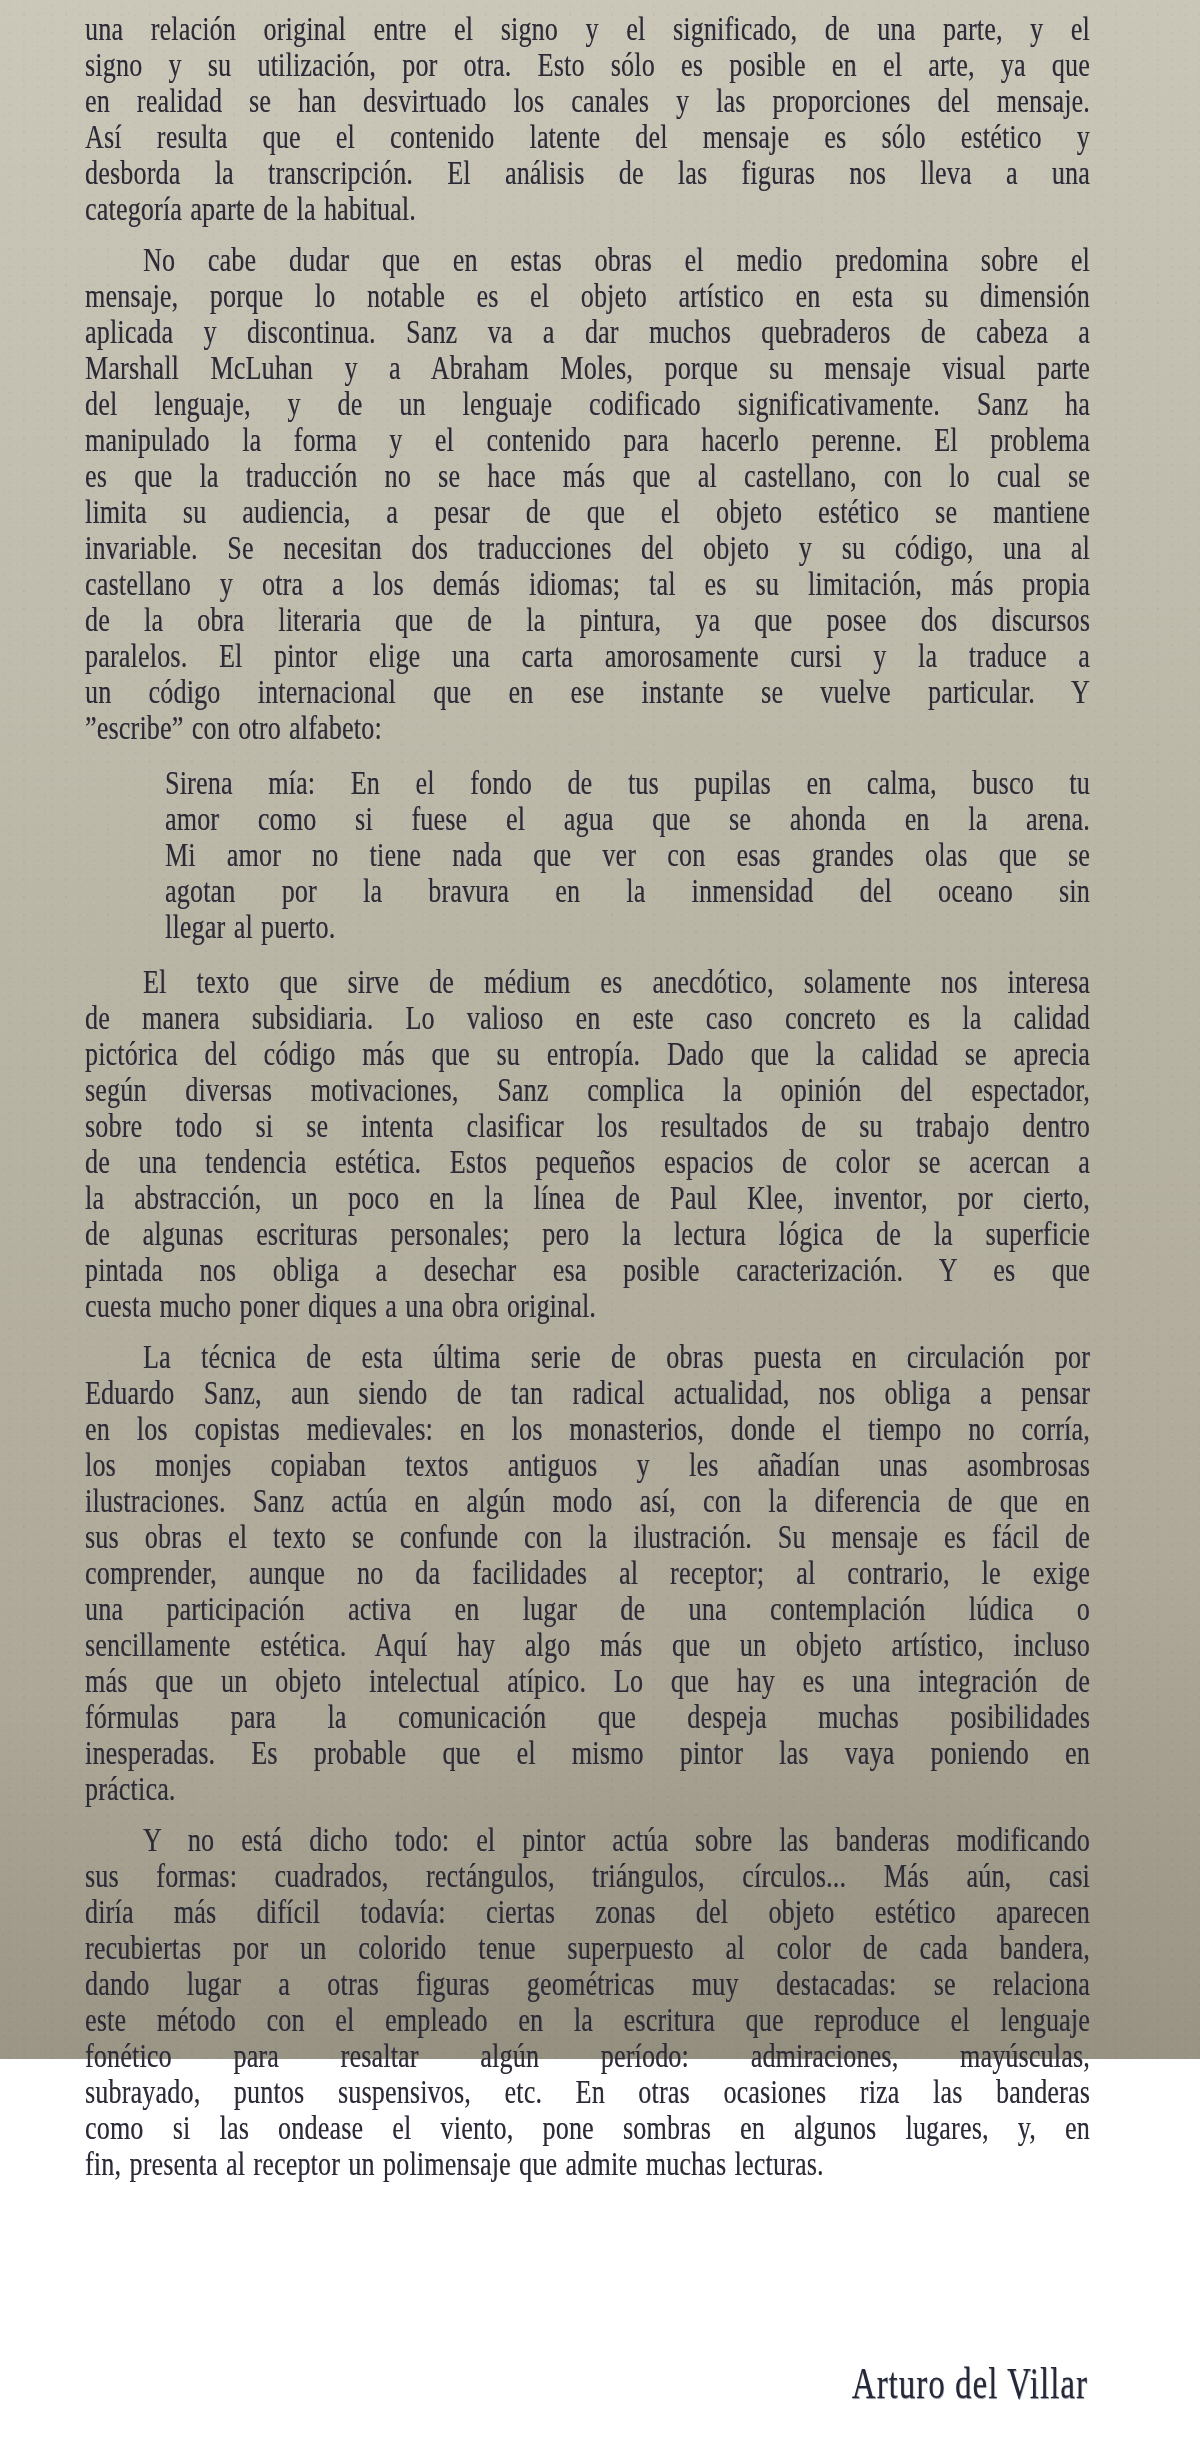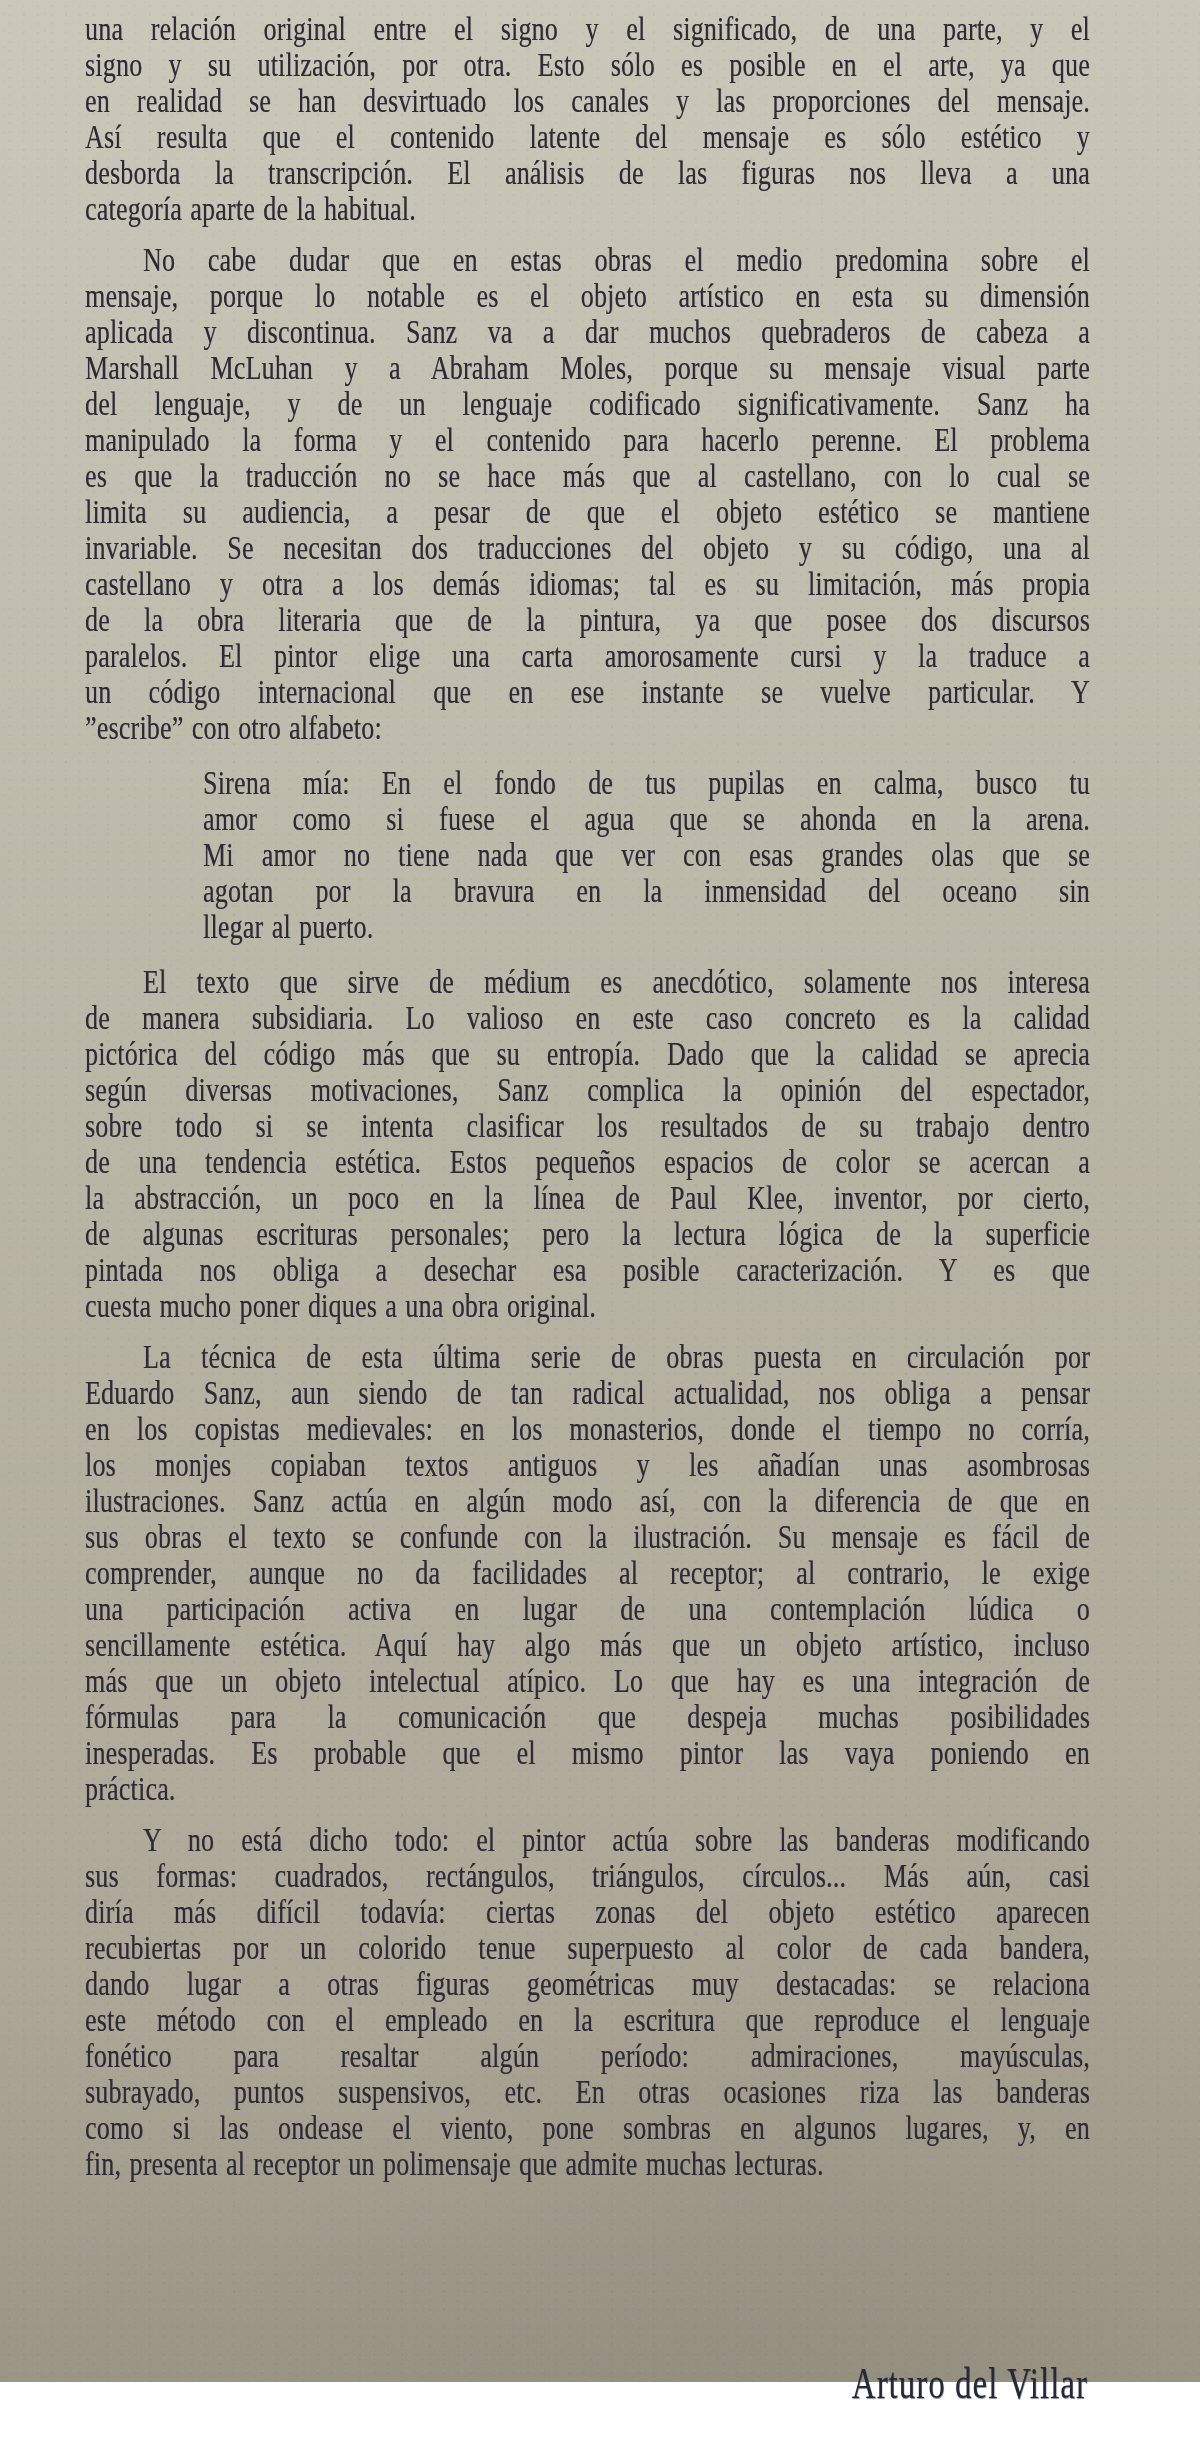--- a/index.html
+++ b/index.html
@@ -8,21 +8,21 @@
     --paper-bottom:#a49f8e;
     --ink:#2c2a36;
     --ink-strong:#242838;
   }
   html,body{margin:0;padding:0;}
   body{
     width:1200px;height:2458px;overflow:hidden;
     font-family:"Liberation Serif","DejaVu Serif",serif;
   }
   .page{
-    position:relative;width:1200px;height:2382px;
+    position:relative;width:1200px;height:2059px;
     background:
       radial-gradient(120% 55% at 88% 110%, rgba(56,52,38,0.16), transparent 62%),
       radial-gradient(95% 40% at -6% 106%, rgba(56,52,38,0.14), transparent 60%),
       radial-gradient(70% 30% at 50% 103%, rgba(50,46,34,0.10), transparent 70%),
       linear-gradient(176deg, var(--paper-top) 0%, #c3c0b1 20%, var(--paper-mid) 48%, #b0ab9b 72%, var(--paper-bottom) 100%);
   }
   .texture{
     position:absolute;inset:0;pointer-events:none;
     background-image:
       radial-gradient(circle at 30% 40%, rgba(255,255,255,0.045) 0.6px, transparent 1.4px),
@@ -39,21 +39,21 @@
     text-align:justify;text-align-last:justify;
     word-spacing:0.06em;letter-spacing:0.2px;
     transform:scaleY(1.32);transform-origin:50% 76%;
     text-shadow:0.3px 0.4px 0.5px rgba(40,38,54,0.45);
     white-space:normal;
   }
   .line.last{text-align:left;text-align-last:auto;}
   .para{margin-top:15px;}
   .para:first-child{margin-top:0;}
   .para.indent .line.first{text-indent:58px;}
-  .quote{margin-top:19px;margin-bottom:19px;margin-left:118px;}
+  .quote{margin-top:19px;margin-bottom:19px;margin-left:80px;}
   .signature{
     position:absolute;top:2372px;right:112px;
     font-size:33px;letter-spacing:1px;color:var(--ink-strong);
     transform:scaleY(1.35);transform-origin:50% 100%;
     white-space:nowrap;
     text-shadow:0.4px 0.5px 0.6px rgba(30,32,50,0.5);
   }
 </style>
 </head>
 <body>

